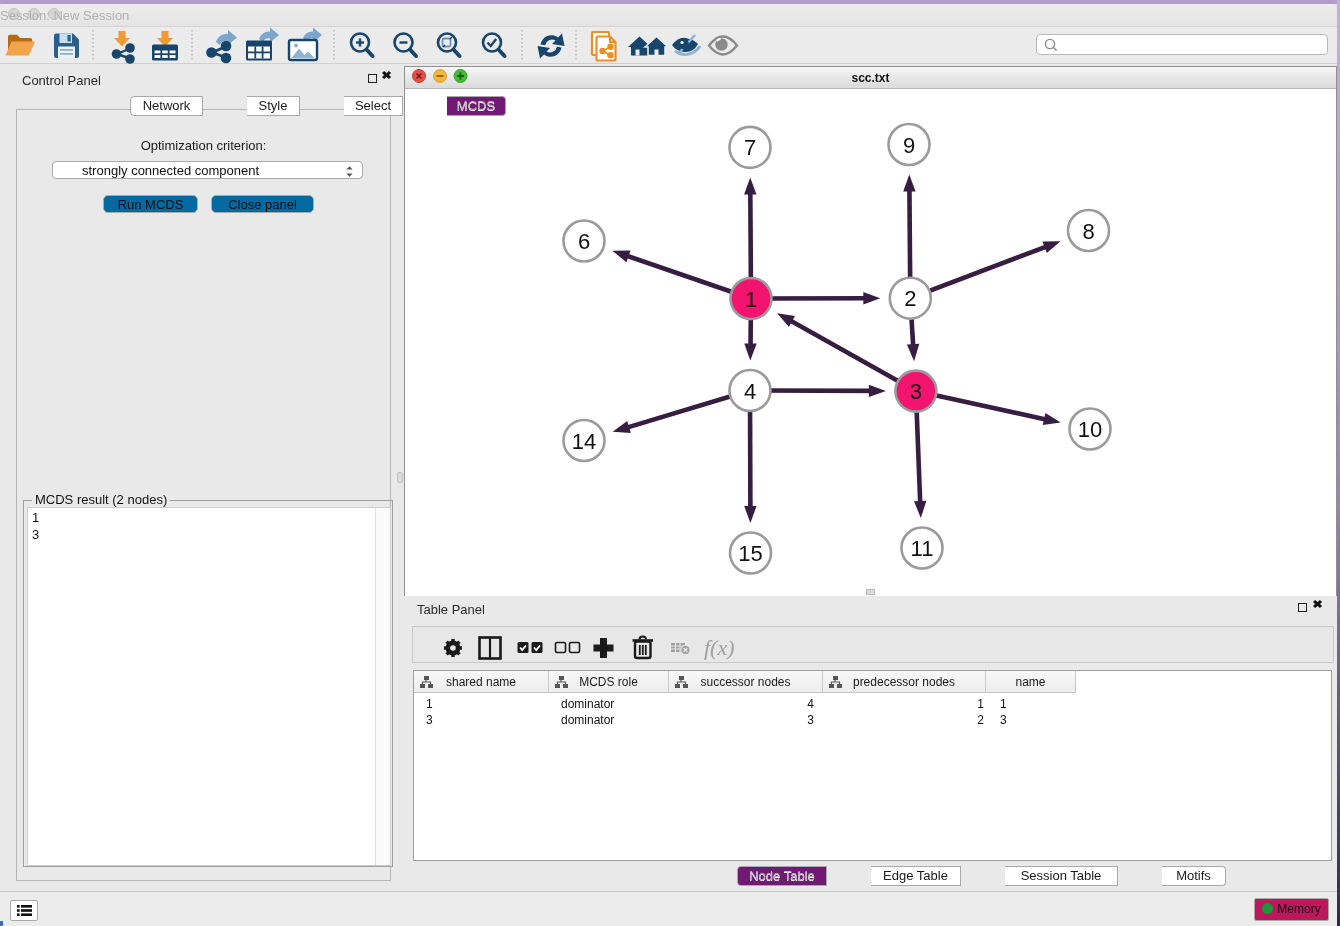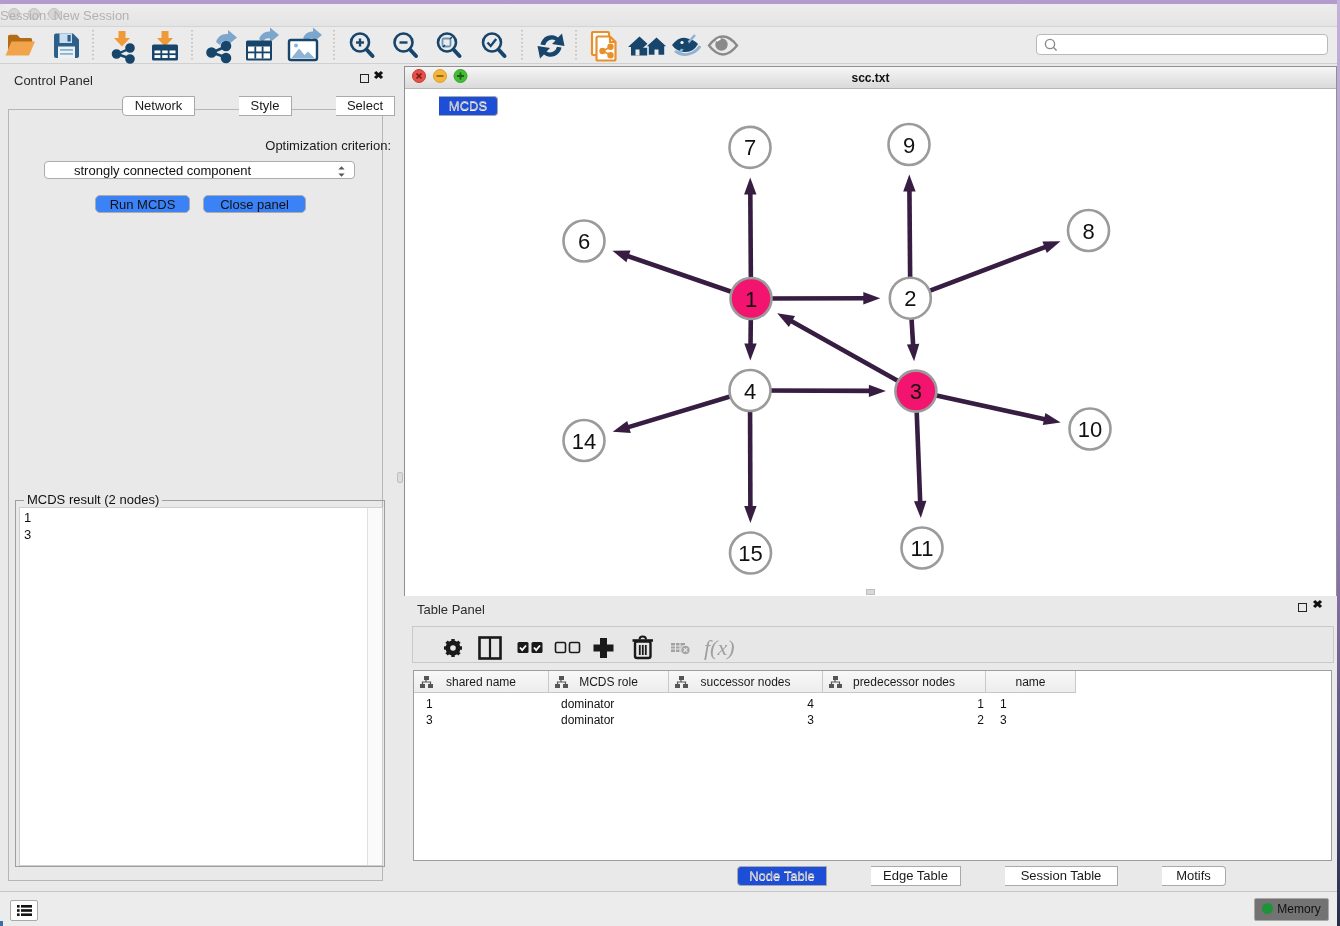--- a/index.html
+++ b/index.html
@@ -12,31 +12,31 @@
 #win { left:0; top:4px; width:1337px; height:922px; background:#e9e9e9; border-radius:8px 8px 0 0; }
 
 #titlebar { left:0; top:0; width:1337px; height:23px; background:linear-gradient(#ededed,#e4e4e4); border-radius:8px 8px 0 0; border-bottom:1px solid #d4d4d4;}
 .tl { top:4px; width:12px; height:12px; border-radius:50%; background:#d5d5d5; border:1px solid #c3c3c3; }
 #title { left:0; top:4px; width:1337px; text-align:left; font-size:13px; color:#b2b2b2; }
 
 #toolbar { left:0; top:23px; width:1337px; height:37px; background:#ebebeb; border-bottom:1px solid #d0d0d0; }
 
 #search { left:1036px; top:7px; width:292px; height:21px; background:#fff; border:1px solid #b9b9b9; border-radius:4px; }
 
-#cp { left:0; top:60px; width:391px; height:827px; background:#e9e9e9; }
+#cp { left:8px; top:60px; width:391px; height:827px; background:#e9e9e9; }
 #cp-title { left:14px; top:9px; font-size:13px; color:#2b2b2b; }
 #cp-body { left:8px; top:45px; width:375px; height:772px; border:1px solid #b6b6b6; background:#e9e9e9; }
 .tabrow { display:flex; z-index:5; }
 .tab { height:20px; background:#fff; border:1px solid #a9a9a9; border-left:none; font-size:13px; color:#1a1a1a; text-align:center; line-height:18px;margin-left:44px; }
 .tab.first { border-left:1px solid #a9a9a9; border-radius:4px 0 0 4px; }
 .tab.last  { border-radius:0 4px 4px 0; }
-.tab.sel { background:#1d4ed8; color:#b9b9b9; text-shadow:0 1px 0 #fff; }
-#opt-label { left:0; top:74px; width:391px; text-align:right; font-size:13px; color:#1a1a1a; }
+.tab.sel { background:#701a75; color:#b9b9b9; text-shadow:0 1px 0 #fff; }
+#opt-label { left:0; top:74px; width:391px; text-align:center; font-size:13px; color:#1a1a1a; }
 #combo { left:44px; top:97px; width:311px; height:18px; background:#fff; border:1px solid #ababab; border-radius:4px; font-size:13px; color:#111; line-height:17px; padding-left:29px; }
-.btn { height:18px; background:#3b82f6; border:1px solid #ababab; border-radius:5px; font-size:13px; color:#111; text-align:center; line-height:17px; top:131px; }
+.btn { height:18px; background:#0369a1; border:1px solid #ababab; border-radius:5px; font-size:13px; color:#111; text-align:center; line-height:17px; top:131px; }
 #fieldset { left:15px; top:436px; width:370px; height:367px; border:1px solid #9e9e9e; }
 #fieldset-label { left:24px; top:428px; background:#e9e9e9; font-size:13px; color:#111; padding:0 3px; }
 #resultbox { left:19px; top:443px; width:364px; height:359px; background:#fff; border:1px solid #cfcfcf; font-size:13px; color:#111; line-height:16.5px; padding:2px 0 0 4px; }
 #result-scroll { left:367px; top:444px; width:15px; height:357px; background:#fafafa; border-left:1px solid #e0e0e0; }
 
 #vgrip { left:397px; top:468px; width:6px; height:11px; background:#dcdcdc; border:1px solid #c0c0c0; border-radius:2px; }
 
 #frame { left:404px; top:62px; width:933px; height:530px; border:1px solid #8f8f8f; background:#fff; }
 #ftitle { left:0; top:0; width:931px; height:22px; background:linear-gradient(#f6f6f6,#dadada); border-bottom:1px solid #b7b7b7; }
 #ftitle-text { left:0; top:4px; width:931px; text-align:center; font-size:12px; font-weight:bold; color:#111; }
@@ -47,21 +47,21 @@
 #tp-title { left:13px; top:6px; font-size:13px; color:#2b2b2b; }
 #tp-toolbar { left:8px; top:30px; width:922px; height:37px; background:#e7e7e7; border:1px solid #c9c9c9;padding-left:16px; }
 #tbl { left:9px; top:74px; width:919px; height:191px; background:#fff; border:1px solid #9e9e9e; }
 #thead { left:0; top:0; width:917px; height:32px; }
 #theadbg { left:0; top:0; width:662px; height:22px; background:linear-gradient(#f8f8f8,#ededed); border-bottom:1px solid #c6c6c6; }
 .th { top:0; height:22px; border-right:1px solid #c9c9c9; font-size:12px; color:#1a1a1a; text-align:center; line-height:22px; }
 .td { font-size:12px; color:#111; }
 
 #status { left:0; top:887px; width:1337px; height:35px; background:#ececec; border-top:1px solid #c6c6c6; }
 #listbtn { left:10px; top:8px; width:28px; height:21px; background:#fdfdfd; border:1px solid #a9a9a9; border-radius:2px; }
-#membtn { left:1254px; top:6px; width:75px; height:23px; background:#737373; border:1px solid #a9a9a9; border-radius:2px; font-size:12px; color:#111; line-height:21px; text-align:center; }
+#membtn { left:1254px; top:6px; width:75px; height:23px; background:#be185d; border:1px solid #a9a9a9; border-radius:2px; font-size:12px; color:#111; line-height:21px; text-align:center; }
 #bluecorner { left:0; top:921px; width:3px; height:5px; background:#3a6fae; }
 </style>
 </head>
 <body>
 <div id="win" class="abs">
   <div id="titlebar" class="abs">
     <div class="tl abs" style="left:8px;"></div>
     <div class="tl abs" style="left:28px;"></div>
     <div class="tl abs" style="left:48px;"></div>
     <div id="title" class="abs">Session: New Session</div>

